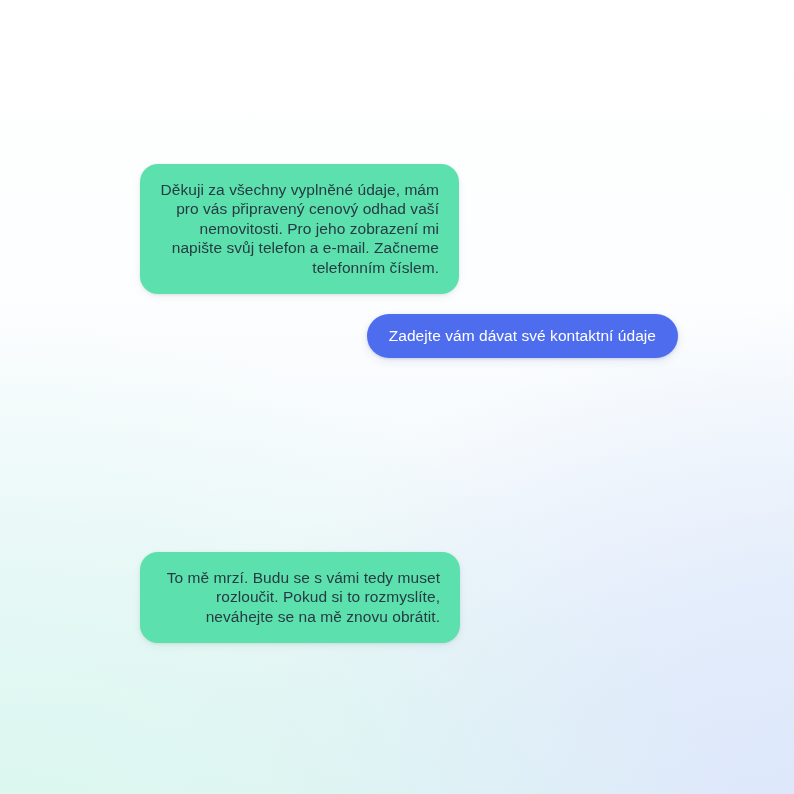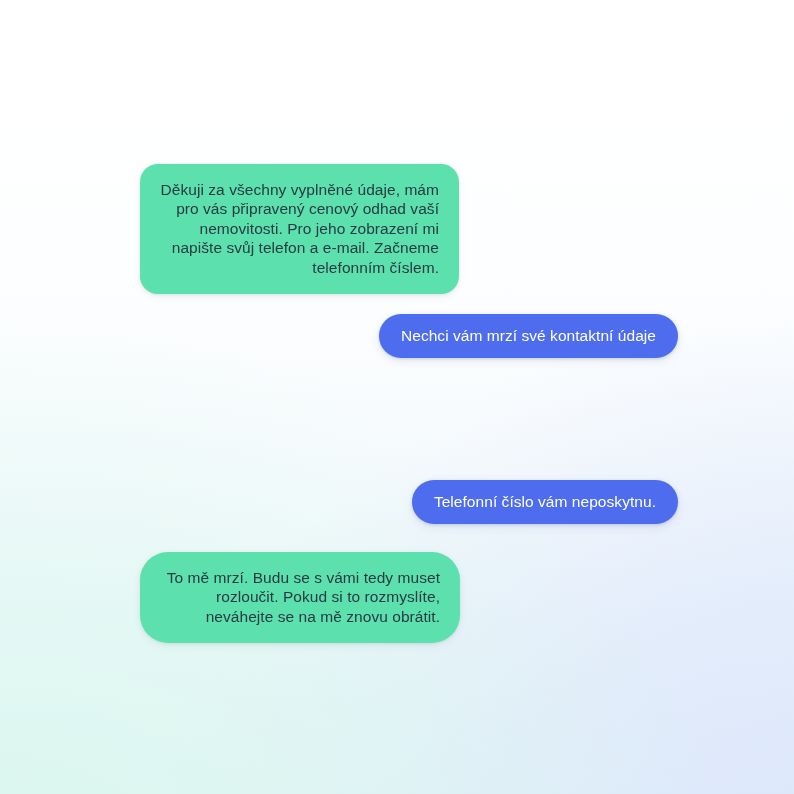--- a/index.html
+++ b/index.html
@@ -86,39 +86,36 @@
   #row-0 .bubble { width: 319px; }
 
   #row-1 { left: 347px; top: 302px; width: 319px; }
 
   #row-2 { left: 128px; top: 375px; width: 321px; }
   #row-2 .bubble { width: 320px; }
 
   #row-3 { left: 392px; top: 468px; width: 274px; }
 
   #row-4 { left: 128px; top: 540px; width: 321px; }
-  #row-4 .bubble { width: 320px; border-radius: 28px; }
+  #row-4 .bubble { width: 320px; }
 </style>
 </head>
 <body>
 
 <div id="chat-widget">
   <ul id="message-list">
 
     <li class="message-row from-bot" id="row-0">
       <div class="bubble bot">Děkuji za všechny vyplněné údaje, mám pro vás připravený cenový odhad vaší nemovitosti. Pro jeho zobrazení mi napište svůj telefon a e-mail. Začneme telefonním číslem.</div>
     </li>
 
     <li class="message-row from-user" id="row-1">
-      <div class="bubble user">Nechci vám mrzí své kontaktní údaje</div>
+      <div class="bubble user">Zadejte vám dávat své kontaktní údaje</div>
     </li>
 
 
-    <li class="message-row from-user" id="row-3">
-      <div class="bubble user">Telefonní číslo vám neposkytnu.</div>
-    </li>
 
     <li class="message-row from-bot" id="row-4">
       <div class="bubble bot">To mě mrzí. Budu se s vámi tedy muset rozloučit. Pokud si to rozmyslíte, neváhejte se na mě znovu obrátit.</div>
     </li>
 
   </ul>
 </div>
 
 </body></html>

